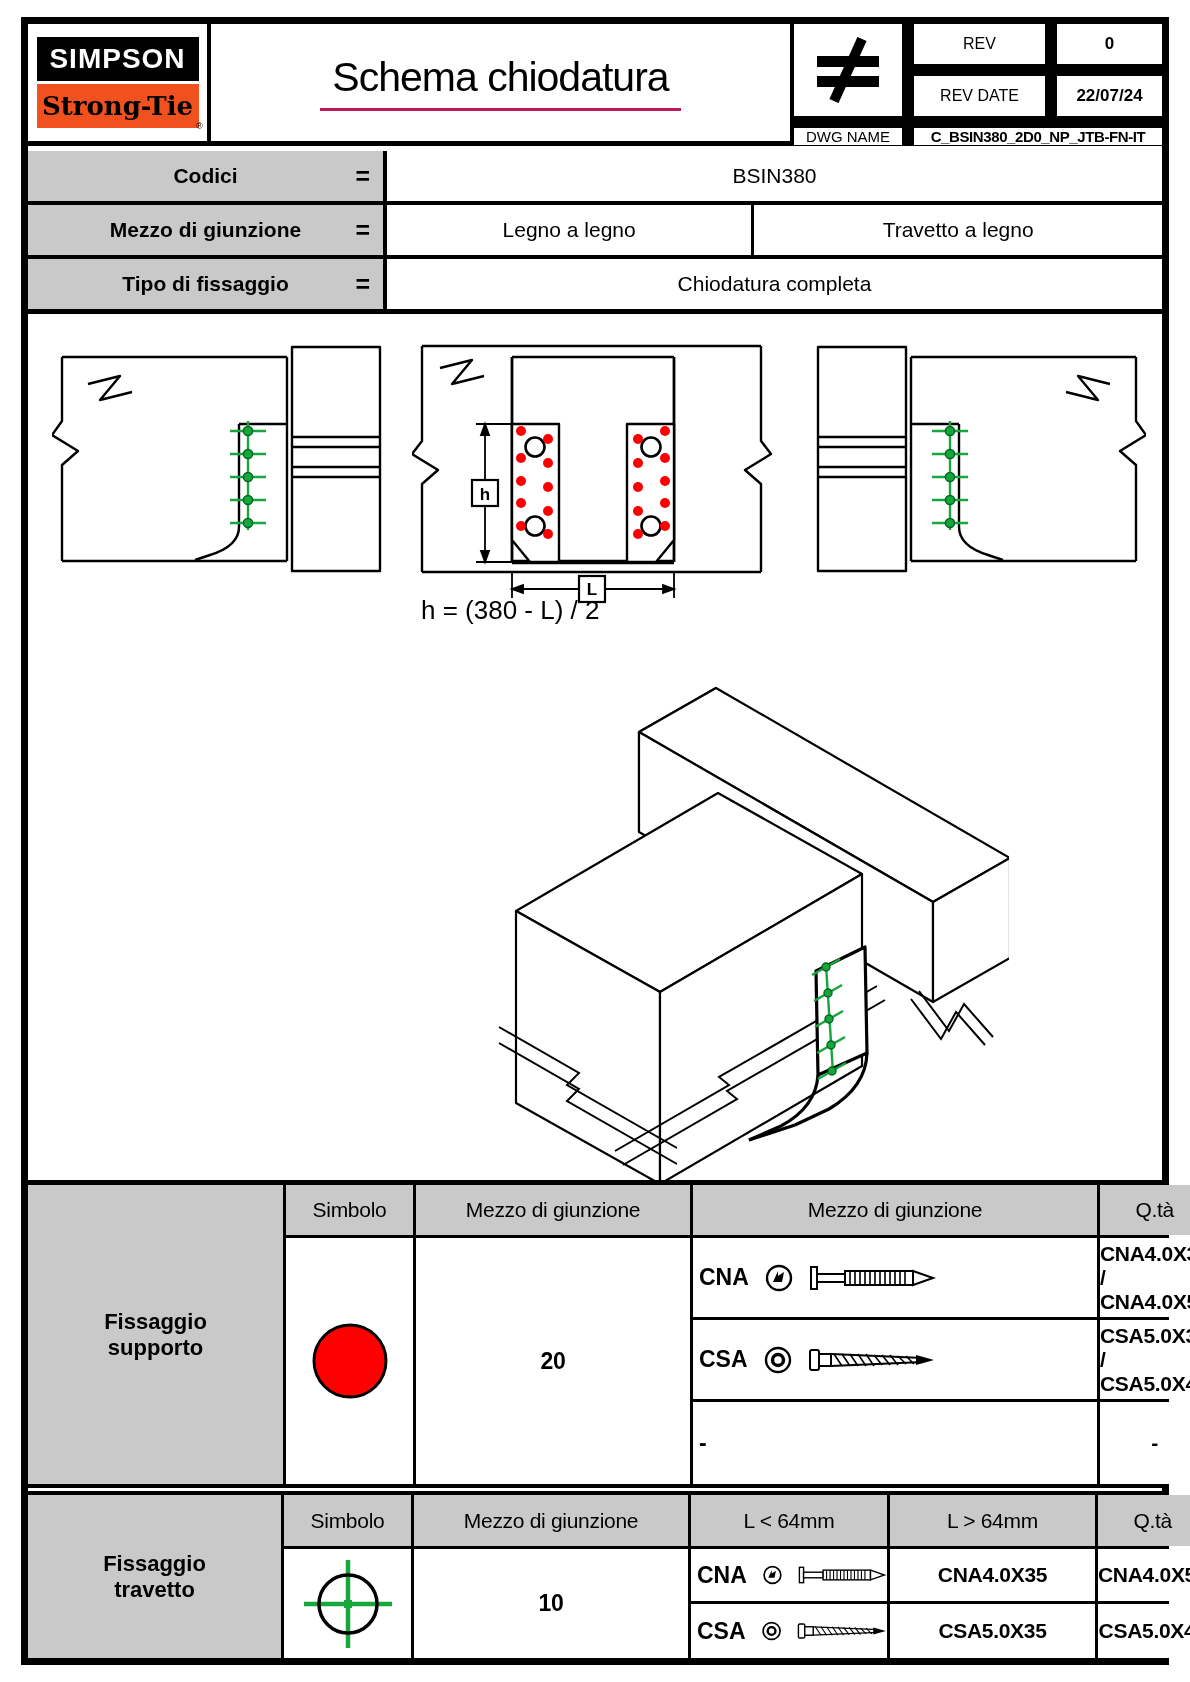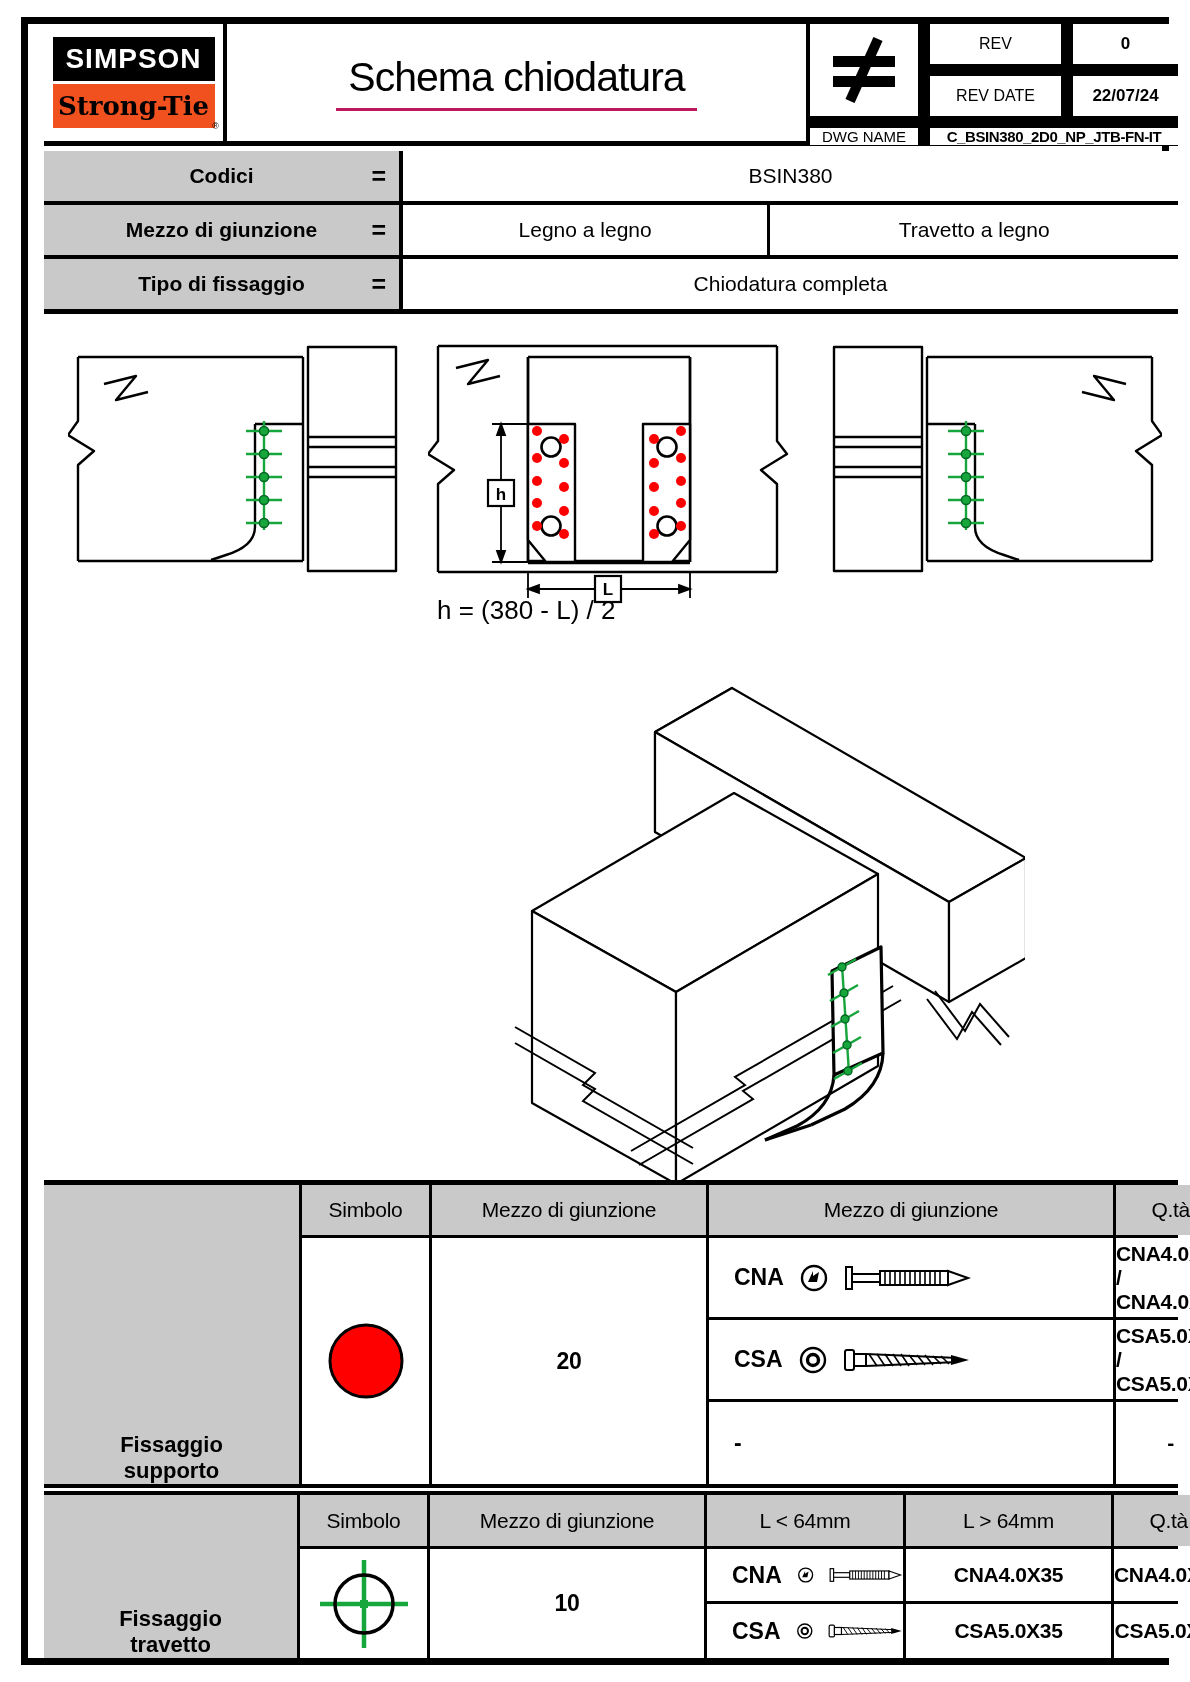--- a/index.html
+++ b/index.html
@@ -1,20 +1,20 @@
 <!DOCTYPE html>
 <html><head>
 <meta charset="utf-8">
 <style>
   *{box-sizing:border-box;margin:0;padding:0}
   body{margin:0;background:#fff}
   #page{position:relative;width:1190px;height:1682px;background:#fff;color:#000;
         font-family:"Liberation Sans",sans-serif}
   .frame{position:absolute;left:21px;top:17px;width:1148px;height:1648px;border:7px solid #000}
-  .inner{position:absolute;left:16px;top:0;width:1134px;height:1634px}
+  .inner{position:absolute;left:0;top:0;width:1134px;height:1634px}
 
   
   .header{position:absolute;left:0;top:0;width:100%;height:122px;display:flex;border-bottom:5px solid #000}
   .logo{width:183px;border-right:4px solid #000;display:flex;flex-direction:column;align-items:center;
         justify-content:center;gap:3px;position:relative}
   .logo-top{width:162px;height:44px;background:#000;color:#fff;font-weight:bold;font-size:28px;
         letter-spacing:1px;display:flex;align-items:center;justify-content:center}
   .logo-bottom{width:162px;height:44px;background:#F0511E;color:#000000;font-weight:bold;font-size:26px;
         font-family:"DejaVu Serif",serif;display:flex;align-items:center;justify-content:center}
   .reg{position:absolute;right:4px;bottom:10px;font-size:9px}
@@ -52,30 +52,30 @@
   .t1{position:absolute;left:0;top:1161px;width:100%;height:299px;display:grid;
       grid-template-columns:255px 127px 274px 404px 1fr;grid-template-rows:50px 79px 79px 1fr;
       gap:3px;background:#000}
   .dbl{position:absolute;left:0;top:1460px;width:100%;height:11px;background:#fff;
       border-top:4px solid #000;border-bottom:4px solid #000}
   .t2{position:absolute;left:0;top:1471px;width:100%;height:163px;display:grid;
       grid-template-columns:253px 127px 274px 196px 205px 1fr;grid-template-rows:51px 52px 1fr;
       gap:3px;background:#000}
   .th{background:#C9C9C9;font-weight:normal;font-size:21px;display:flex;align-items:center;
       justify-content:center;letter-spacing:-.3px}
-  .tlabel{background:#C9C9C9;display:flex;align-items:flex-end;justify-content:center;
+  .tlabel{background:#C9C9C9;display:flex;align-items:center;justify-content:center;
       font-weight:bold;font-size:22px;text-align:center}
   .tlabel div{width:140px}
   .span4{grid-row:1/5}
   .span3r{grid-row:2/5}
   .span3{grid-row:1/4}
   .span2{grid-row:2/4}
   .tcell{background:#fff;display:flex;align-items:center;justify-content:center;
       font-weight:bold;font-size:21px;letter-spacing:-.3px}
-  .ticon{background:#fff;display:flex;align-items:center;padding-left:25px;gap:15px;
+  .ticon{background:#fff;display:flex;align-items:center;padding-left:6px;gap:15px;
       font-weight:bold;font-size:23px}
   .qty{font-size:23px}
 </style>
 </head>
 <body>
 
 <div id="page">
 <div class="frame">
 <div class="inner">
 

